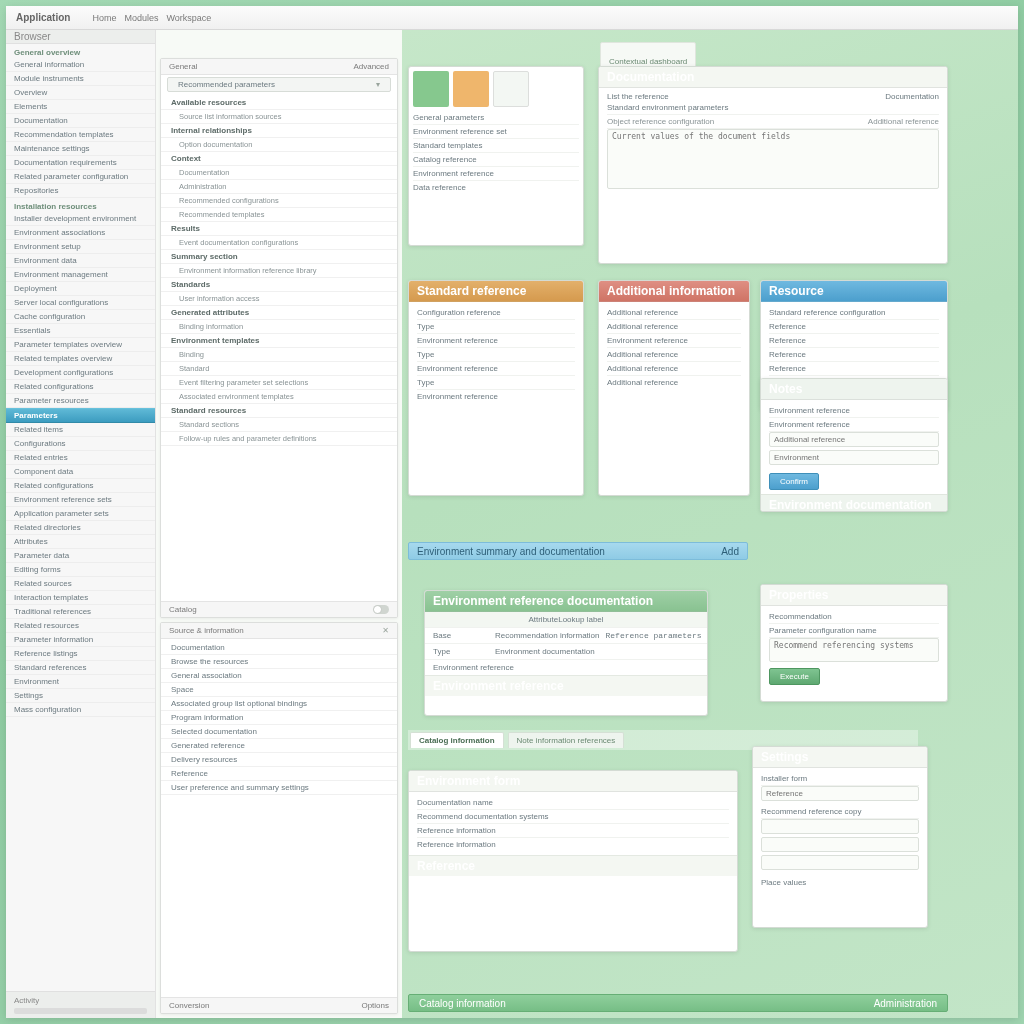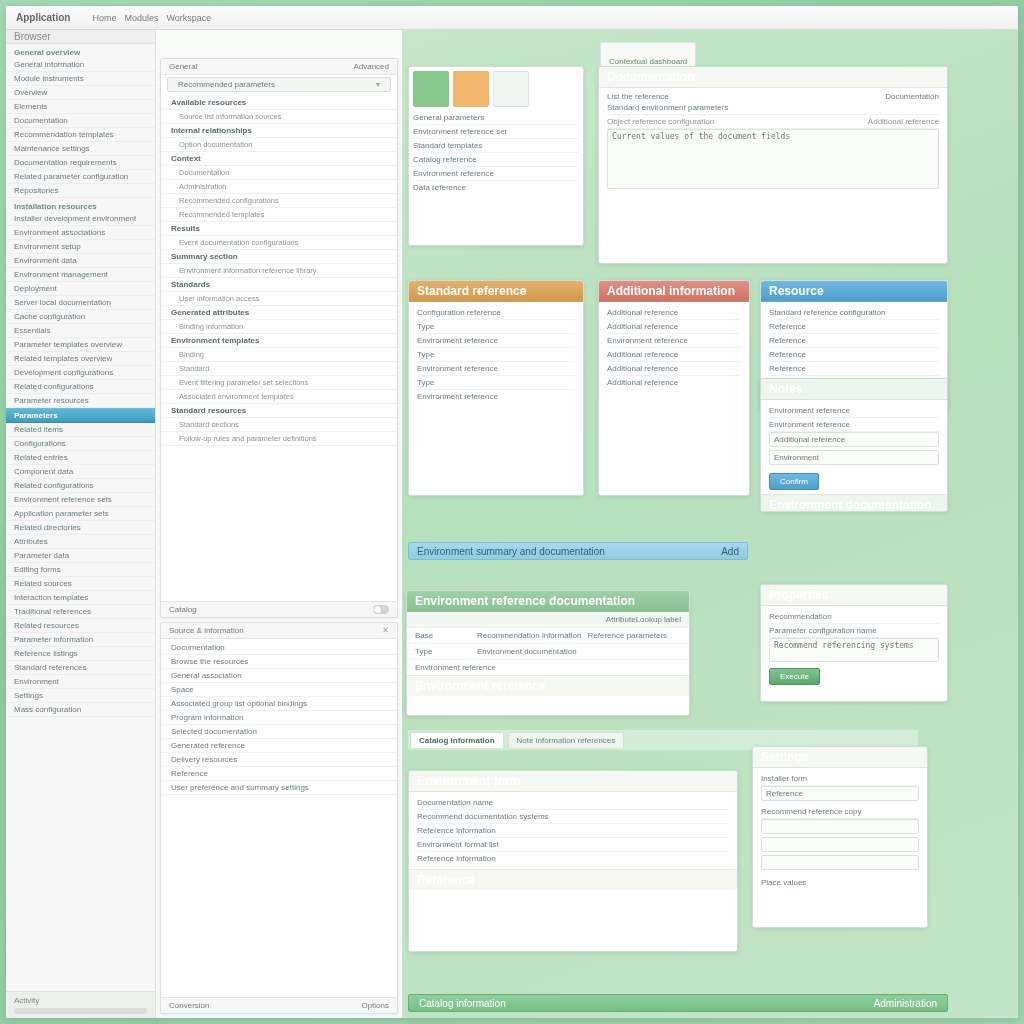--- a/index.html
+++ b/index.html
@@ -160,21 +160,21 @@
           <div class="side-item">Documentation requirements</div>
           <div class="side-item">Related parameter configuration</div>
           <div class="side-item">Repositories</div>
           <div class="side-group-title">Installation resources</div>
           <div class="side-item">Installer development environment</div>
           <div class="side-item">Environment associations</div>
           <div class="side-item">Environment setup</div>
           <div class="side-item">Environment data</div>
           <div class="side-item">Environment management</div>
           <div class="side-item">Deployment</div>
-          <div class="side-item">Server local documentation</div>
+          <div class="side-item">Server local configurations</div>
           <div class="side-item">Cache configuration</div>
           <div class="side-item">Essentials</div>
           <div class="side-item">Parameter templates overview</div>
           <div class="side-item">Related templates overview</div>
           <div class="side-item">Development configurations</div>
           <div class="side-item">Related configurations</div>
           <div class="side-item">Parameter resources</div>
           <div class="side-item active">Parameters</div>
           <div class="side-item">Related items</div>
           <div class="side-item">Configurations</div>
@@ -357,32 +357,32 @@
           <div style="margin-top:8px"><span class="btn">Confirm</span></div>
         </div>
         <div class="chead ch-soft" style="border-top:1px solid #e0e6de;border-bottom:none">Environment documentation</div>
       </div>
 
       <div class="thin" style="position:absolute;left:6px;top:512px;width:340px;height:18px;background:linear-gradient(#a7d9ee,#8fcbe5);border-color:#7cbcda;color:#2e5f78;padding:3px 8px;display:flex;justify-content:space-between">
         <span>Environment summary and documentation</span>
         <span>Add</span>
       </div>
 
-      <div class="card" style="left:4px;top:560px;width:284px;height:126px">
+      <div class="card" style="left:22px;top:560px;width:284px;height:126px">
         <div class="chead ch-lgreen">Environment reference documentation</div>
         <div class="cbody" style="padding:0">
-          <div class="line" style="display:flex;justify-content:flex-end;background:#f3f7f2;padding:3px 8px">
+          <div class="line" style="display:flex;justify-content:center;background:#f3f7f2;padding:3px 8px">
             <span>Attribute</span>
             <span>Lookup label</span>
           </div>
           <div id="table-rows">
               <div class="line" style="display: flex; gap: 6px; padding: 3px 8px;">
                 <span style="flex: 0 0 56px;">Base</span>
                 <span style="flex: 1 1 0%;">Recommendation information</span>
-                <span style="flex: 1 1 0%;">Reference parameters</span>
+                <span style="flex: 1 1 0%; font-family: Liberation Mono, monospace;">Reference parameters</span>
               </div>
               <div class="line" style="display: flex; gap: 6px; padding: 3px 8px;">
                 <span style="flex: 0 0 56px;">Type</span>
                 <span style="flex: 1 1 0%;">Environment documentation</span>
                 <span style="flex: 1 1 0%;"></span>
               </div>
               <div class="line" style="display: flex; gap: 6px; padding: 3px 8px;">
                 <span style="flex: 0 0 56px;">Environment reference</span>
                 <span style="flex: 1 1 0%;"></span>
               </div>
@@ -405,21 +405,20 @@
         <div class="tab active">Catalog information</div>
         <div class="tab">Note information references</div>
       </div>
 
       <div class="card" style="left:6px;top:740px;width:330px;height:182px">
         <div class="chead ch-pale">Environment form</div>
         <div class="cbody" id="bigform-rows">
             <div class="line">Documentation name</div>
             <div class="line">Recommend documentation systems</div>
             <div class="line">Reference information</div>
-            <div class="line">Environment format list</div>
             <div class="line">Reference information</div>
           </div>
         <div class="chead ch-pale" style="border-top:1px solid #e4e9e2;border-bottom:none">Reference</div>
       </div>
 
       <div class="card" style="left:350px;top:716px;width:176px;height:182px">
         <div class="chead ch-pale">Settings</div>
         <div class="cbody">
           <div class="line">Installer form</div>
           <input type="text" placeholder="Reference" style="">

